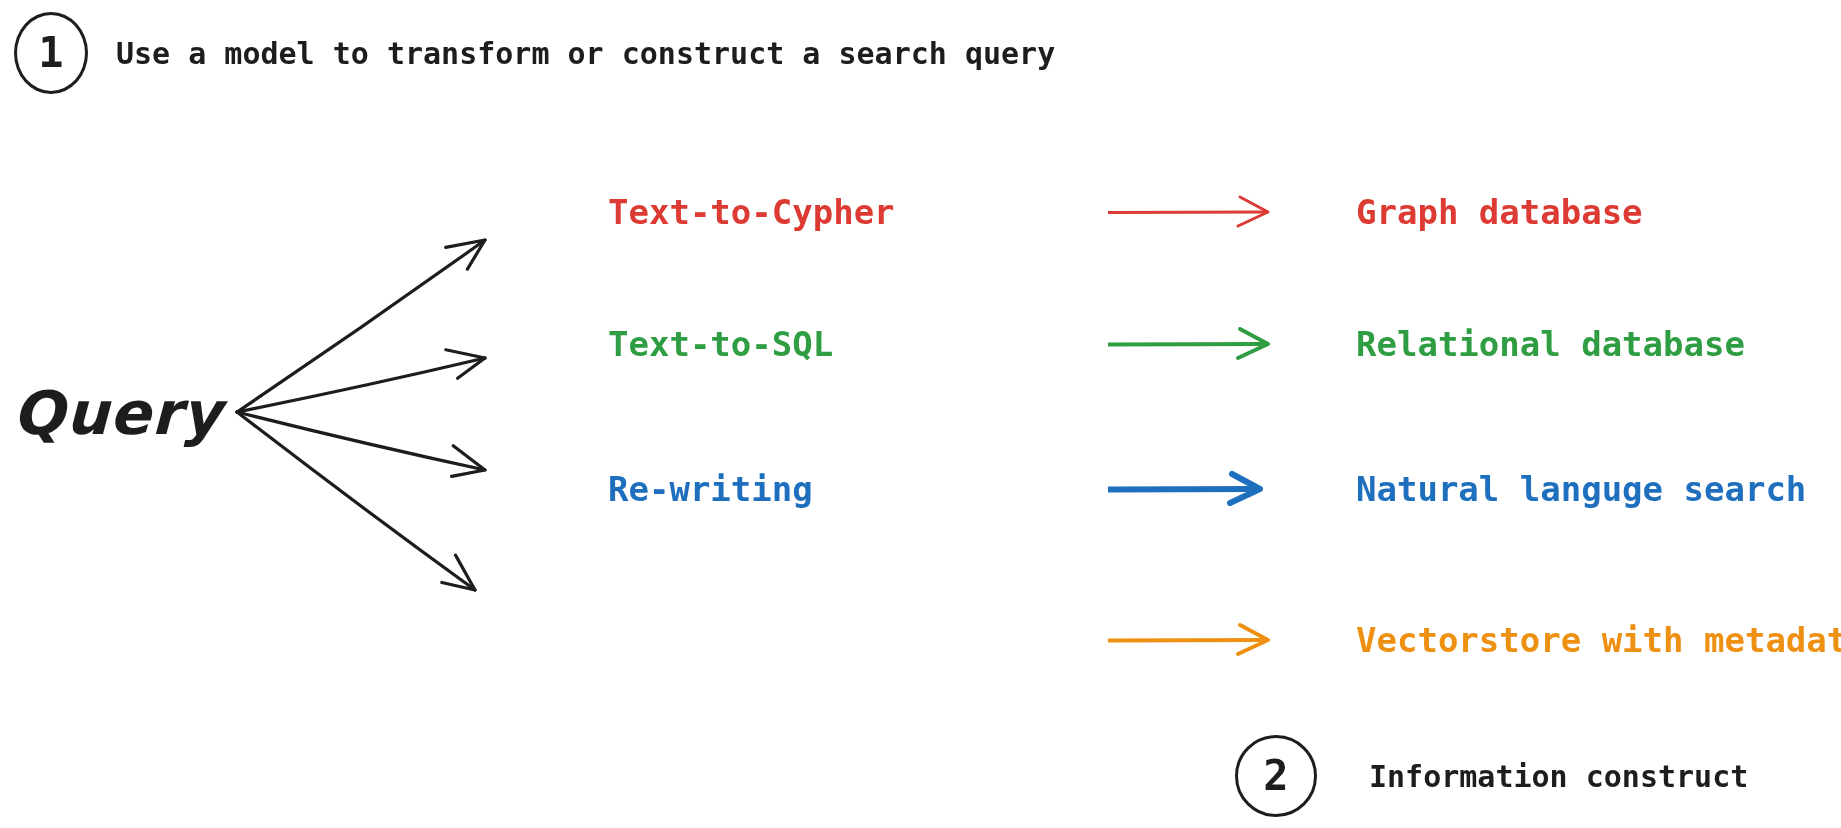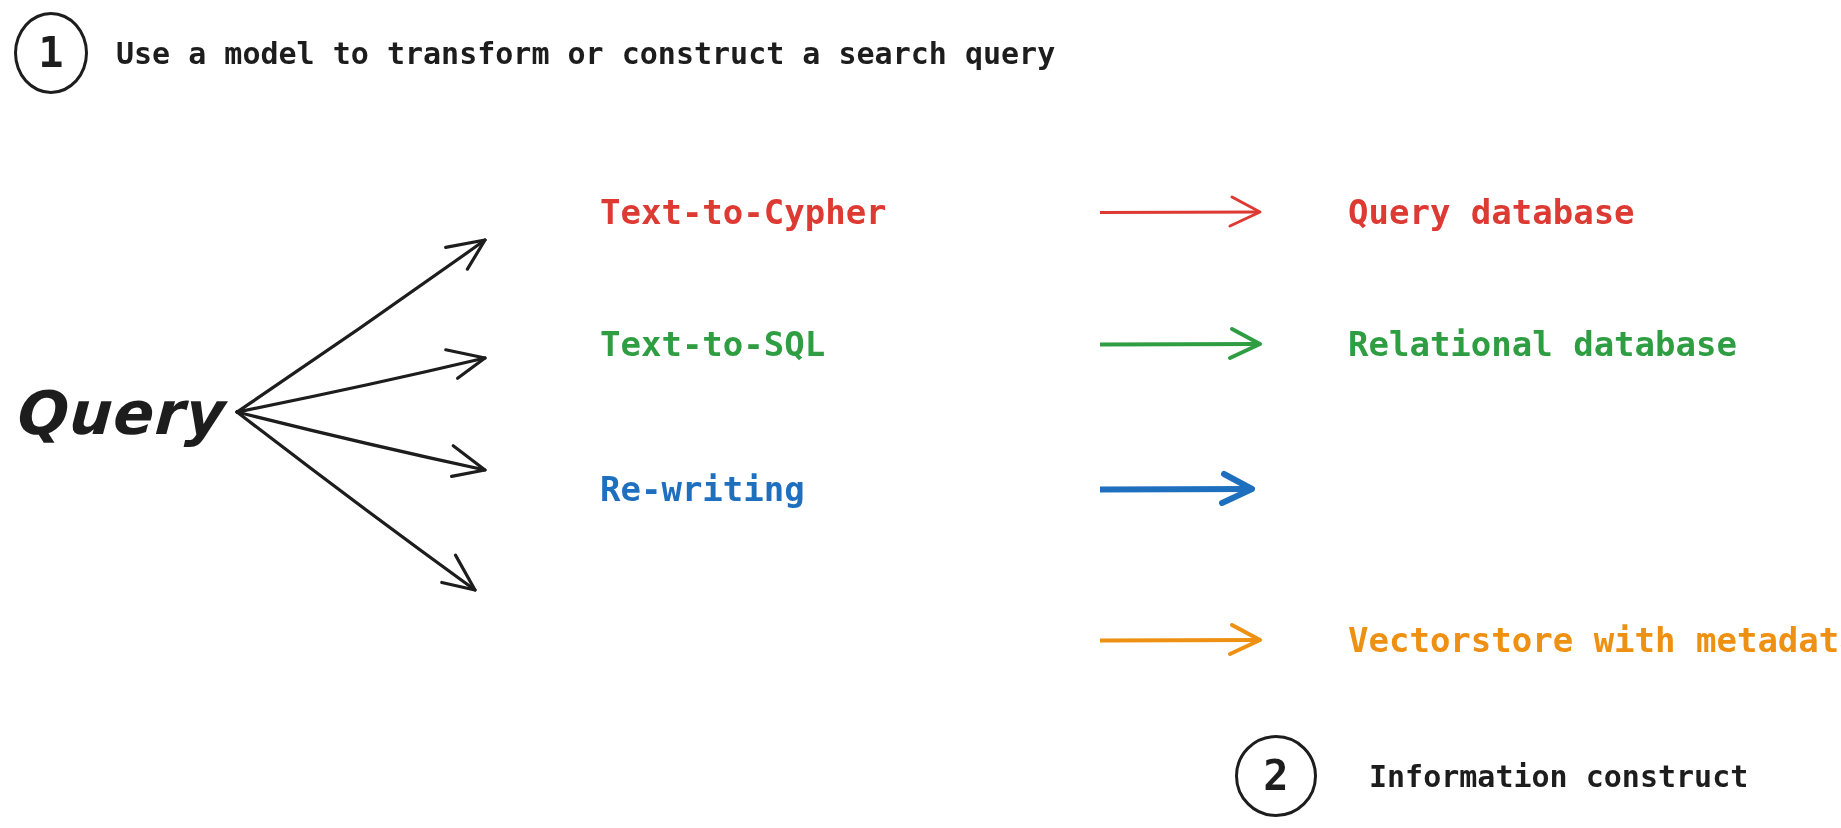--- a/index.html
+++ b/index.html
@@ -85,21 +85,21 @@
     width: 300px;
     height: 420px;
   }
 
   
   .row {
     position: absolute;
     height: 56px;
     display: flex;
     align-items: center;
-    left: 0;
+    left: 8px;
     width: 1545px;
   }
   .row-source {
     position: absolute;
     left: 600px;
     font-family: "DejaVu Sans Mono", monospace;
     font-size: 34px;
     font-weight: 700;
     white-space: nowrap;
   }
@@ -149,38 +149,39 @@
         <path d="M 221.8 382.5 L 255 390 L 235.5 355.1" stroke-width="3.2"></path>
       </g>
   </svg>
 
   <div class="row" id="row-0">
     <div class="row-source" style="color: rgb(220, 58, 51);">Text-to-Cypher</div>
     <svg class="row-arrow" viewBox="0 0 190 44">
         <path d="M 0 22.6 L 158 22" stroke="#dc3a33" stroke-width="3" fill="none" stroke-linecap="round"></path>
         <path d="M 132 7 L 160 22 L 130 36" stroke="#dc3a33" stroke-width="3" fill="none" stroke-linecap="round" stroke-linejoin="round"></path>
       </svg>
-    <div class="row-target" style="color: rgb(220, 58, 51);">Query database</div>
+    <div class="row-target" style="color: rgb(220, 58, 51);">Graph database</div>
   </div>
 
   <div class="row" id="row-1">
     <div class="row-source" style="color: rgb(47, 158, 67); text-align: center;">Text-to-SQL</div>
     <svg class="row-arrow" viewBox="0 0 190 44">
         <path d="M 0 22.6 L 158 22" stroke="#2f9e43" stroke-width="4" fill="none" stroke-linecap="round"></path>
         <path d="M 132 7 L 160 22 L 130 36" stroke="#2f9e43" stroke-width="4" fill="none" stroke-linecap="round" stroke-linejoin="round"></path>
       </svg>
     <div class="row-target" style="color: rgb(47, 158, 67);">Relational database</div>
   </div>
 
   <div class="row" id="row-2">
     <div class="row-source" style="color: rgb(31, 111, 191);">Re-writing</div>
     <svg class="row-arrow" viewBox="0 0 190 44">
         <path d="M 0 22.6 L 150 22" stroke="#1f6fbf" stroke-width="6" fill="none" stroke-linecap="round"></path>
         <path d="M 124 7 L 152 22 L 122 36" stroke="#1f6fbf" stroke-width="6" fill="none" stroke-linecap="round" stroke-linejoin="round"></path>
       </svg>
+    <div class="row-target" style="color: rgb(31, 111, 191);">Natural languge search</div>
   </div>
 
   <div class="row" id="row-3">
     <svg class="row-arrow" viewBox="0 0 190 44">
         <path d="M 0 22.6 L 158 22" stroke="#ee9011" stroke-width="4" fill="none" stroke-linecap="round"></path>
         <path d="M 132 7 L 160 22 L 130 36" stroke="#ee9011" stroke-width="4" fill="none" stroke-linecap="round" stroke-linejoin="round"></path>
       </svg>
     <div class="row-target" style="color: rgb(238, 144, 17);">Vectorstore with metadata</div>
   </div>
 

